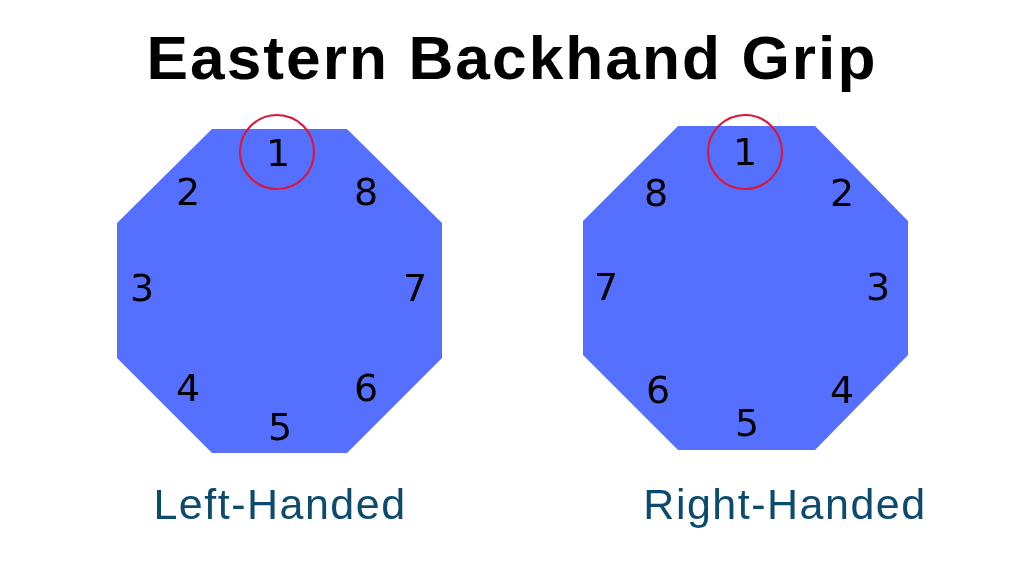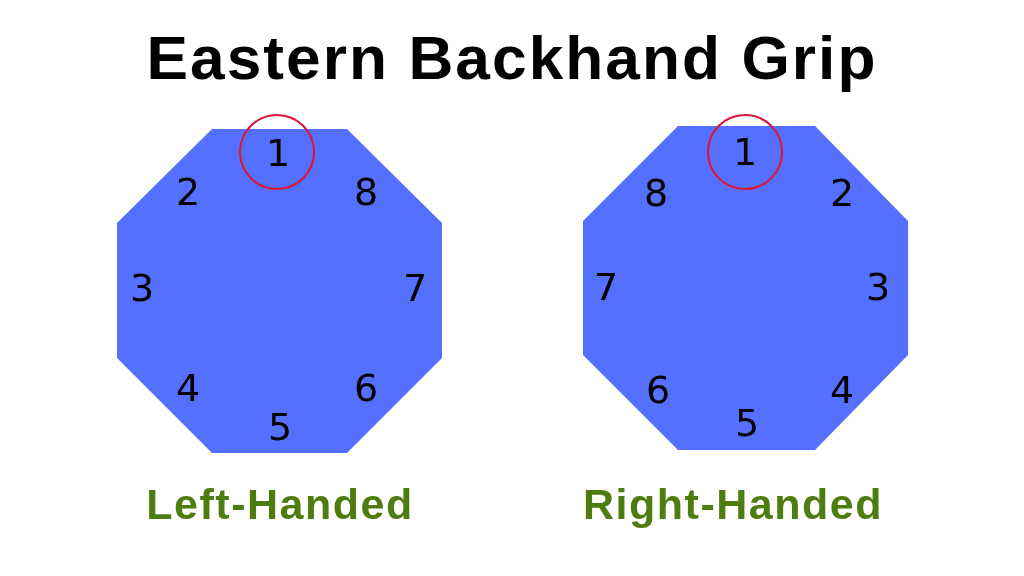--- a/index.html
+++ b/index.html
@@ -6,26 +6,26 @@
     body { width: 1024px; height: 576px; overflow: hidden; position: relative; }
     .canvas { position: absolute; left: 0; top: 0; width: 1024px; height: 576px; }
     .title {
       position: absolute; left: 0; top: 20px; width: 1024px; text-align: center;
       font-family: "Liberation Sans", sans-serif; font-weight: 700;
       font-size: 61px; letter-spacing: 2px; color: #000; line-height: 76px;
       transform: scaleX(1.02);
     }
     .label {
       position: absolute; top: 476px;
-      font-family: "Liberation Sans", sans-serif; font-weight: 700;
-      font-size: 43px; letter-spacing: 1.5px; color: #4d7c0f; line-height: 56px;
+      font-family: "Liberation Sans", sans-serif; font-weight: 400;
+      font-size: 43px; letter-spacing: 1.5px; color: #0c4a6e; line-height: 56px;
       text-align: center; white-space: nowrap;
     }
     .label.left { left: 120px; width: 320px; }
-    .label.right { left: 553px; width: 360px; }
+    .label.right { left: 605px; width: 360px; }
     svg text {
       font-family: "DejaVu Sans", sans-serif; font-size: 38px; fill: #000;
     }
   </style>
 </head>
 <body>
 
 <div class="title">Eastern Backhand Grip</div>
 
 <svg class="canvas" width="1024" height="576" viewBox="0 0 1024 576" xmlns="http://www.w3.org/2000/svg">

